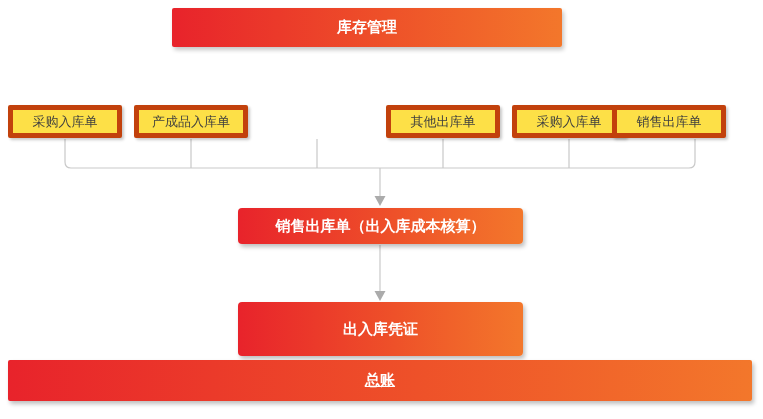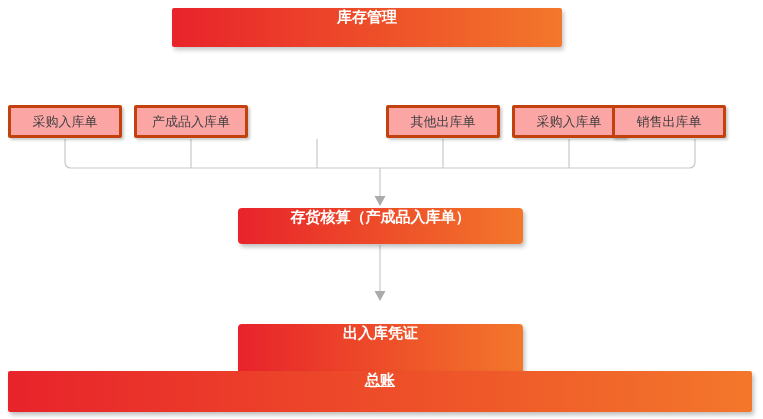--- a/index.html
+++ b/index.html
@@ -13,37 +13,38 @@
     width: 763px;
     height: 419px;
     background: #ffffff;
     overflow: hidden;
   }
   .grad {
     background: linear-gradient(90deg, #e8232b 0%, #ee5129 55%, #f3772b 100%);
     color: #ffffff;
     font-weight: bold;
     display: flex;
+    align-items: center;
     justify-content: center;
     box-sizing: border-box;
   }
   .top-banner {
     position: absolute;
     left: 172px; top: 8px;
     width: 390px; height: 39px;
     font-size: 15px;
     border-radius: 2px;
     box-shadow: 2px 3px 4px rgba(0,0,0,0.22);
   }
   .doc-box {
     position: absolute;
     top: 105px;
     width: 114px; height: 33px;
-    background: #fca5a5;
-    border: 3px solid #c2410c;
+    background: #fde047;
+    border: 5px solid #c2410c;
     border-radius: 2px;
     box-sizing: border-box;
     display: flex;
     align-items: center;
     justify-content: center;
     font-size: 13px;
     color: #3f3f3f;
     box-shadow: 2px 2px 3px rgba(0,0,0,0.22);
   }
   .doc-box.p0 { left: 8px; }
@@ -54,24 +55,24 @@
   .doc-box.p5 { left: 612px; }
   .mid-box {
     position: absolute;
     left: 238px;
     width: 285px;
     font-size: 15px;
     border-radius: 4px;
     box-shadow: 2px 3px 4px rgba(0,0,0,0.25);
   }
   .mid-box.accounting { top: 208px; height: 36px; }
-  .mid-box.voucher    { top: 302px; height: 54px; margin-top: 22px; }
+  .mid-box.voucher    { top: 302px; height: 54px; }
   .bottom-banner {
     position: absolute;
-    left: 8px; top: 371px;
+    left: 8px; top: 360px;
     width: 744px; height: 41px;
     font-size: 15px;
     border-radius: 2px;
     box-shadow: 2px 3px 4px rgba(0,0,0,0.25);
     text-decoration: underline;
   }
   .connector-layer {
     position: absolute;
     left: 0; top: 0;
     width: 763px; height: 419px;
@@ -109,21 +110,21 @@
     <span>其他出库单</span>
   </div>
   <div class="doc-box p4">
     <span>采购入库单</span>
   </div>
   <div class="doc-box p5">
     <span>销售出库单</span>
   </div>
 
   <div class="grad mid-box accounting">
-    <span>存货核算（产成品入库单）</span>
+    <span>销售出库单（出入库成本核算）</span>
   </div>
 
   <div class="grad mid-box voucher">
     <span>出入库凭证</span>
   </div>
 
   <div class="grad bottom-banner">
     <span>总账</span>
   </div>
 

